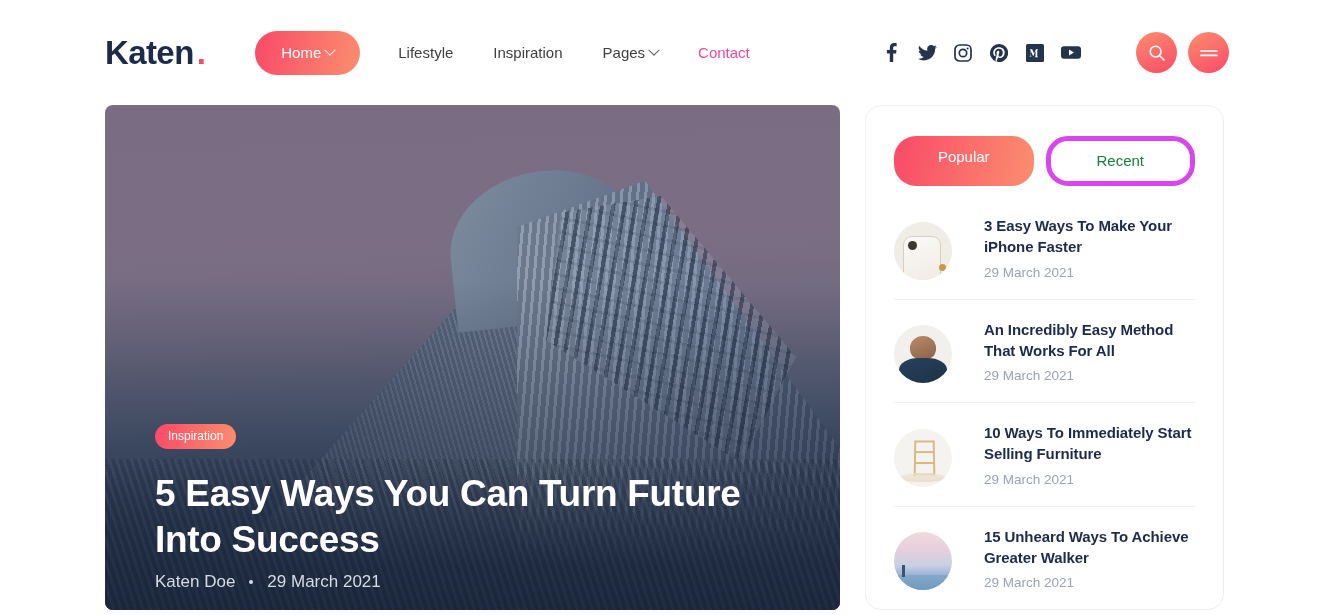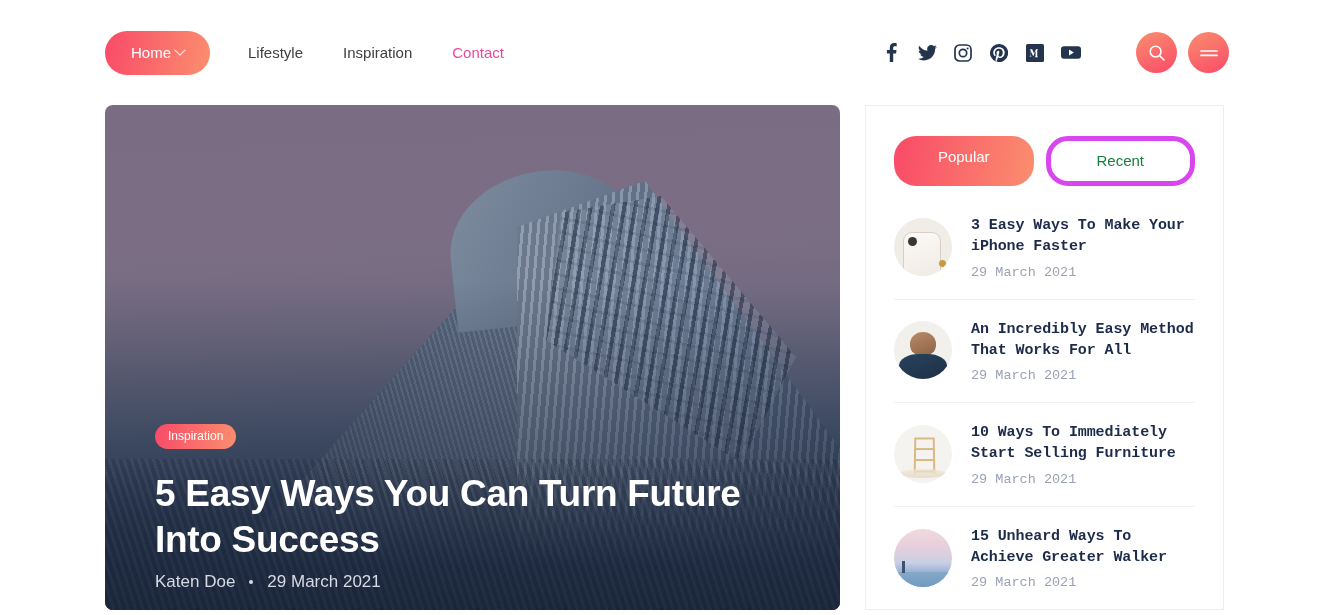--- a/index.html
+++ b/index.html
@@ -240,21 +240,21 @@
     border-radius: 50%;
     background: #d6dbe4;
     display: inline-block;
   }
 
   
   .sidebar {
     width: 359px;
     flex: none;
     border: 1px solid #eceef2;
-    border-radius: 0;
+    border-radius: 16px;
     padding: 30px 28px 0 28px;
     height: 505px;
     overflow: hidden;
     background: #fff;
   }
 
   .tabs {
     display: flex;
     gap: 12px;
     margin-bottom: 24px;
@@ -272,26 +272,25 @@
     color: #fff;
   }
   .tab.inactive {
     color: #15803d;
     border: 5px solid #d946ef;
     line-height: 40px;
   }
 
   .post {
     display: flex;
-    gap: 19px;
-    align-items: center;
+    gap: 32px;
+    align-items: flex-end;
     padding: 18px 0 19px;
     border-bottom: 1px solid #eef0f4;
     cursor: pointer;
-    font-family: Liberation Mono, monospace;
   }
   .post:first-of-type { padding-top: 4px; }
   .post:last-of-type { border-bottom: none; }
 
   .thumb {
     width: 58px; height: 58px;
     border-radius: 50%;
     flex: none;
     overflow: hidden;
     position: relative;
@@ -387,36 +386,44 @@
   .post-date {
     font-size: 13.5px;
     color: #9aa2b4;
   }
 </style>
 </head>
 <body>
 
 <header class="header">
 
+  <div class="logo">
+    <span>Katen</span>
+      <span class="logo-dot">.</span>
+  </div>
 
   <nav class="nav">
 
     <div class="nav-item active">
       <span>Home</span>
       <span class="caret"></span>
     </div>
 
     <div class="nav-item">
       <span>Lifestyle</span>
     </div>
 
     <div class="nav-item">
       <span>Inspiration</span>
     </div>
 
+    <div class="nav-item">
+      <span>Pages</span>
+      <span class="caret"></span>
+    </div>
 
     <div class="nav-item dark">
       <span>Contact</span>
     </div>
 
   </nav>
 
   <div class="header-right">
 
     <div class="socials">

